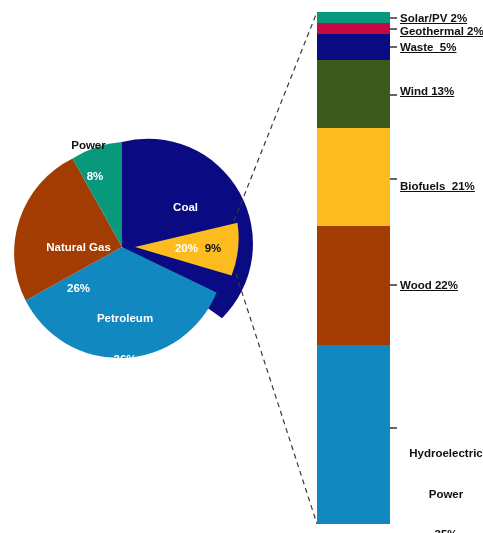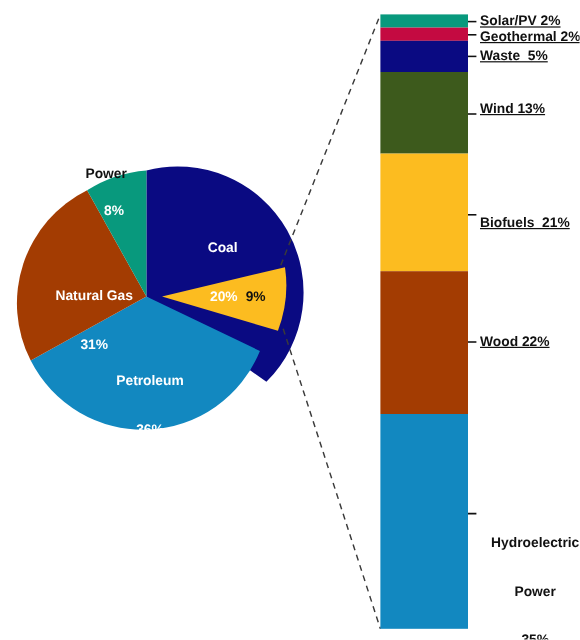--- a/index.html
+++ b/index.html
@@ -87,21 +87,21 @@
     <div>20%</div>
   </div>
 
   <div class="txt light center" style="left:85px; top:285px; width:80px;">
     <div>Petroleum</div>
     <div>36%</div>
   </div>
 
   <div class="txt light center" style="left:36px; top:214px; width:85px;">
     <div>Natural Gas</div>
-    <div>31%</div>
+    <div>26%</div>
   </div>
 
   <div class="txt light center" style="left:80px; top:170px; width:30px;">8%</div>
 
   <div class="txt dark center" style="left:31px; top:112px; width:115px;">
     <div>Power</div>
   </div>
 
   <div class="txt dark center" style="left:194px; top:242px; width:38px;">9%</div>
 

